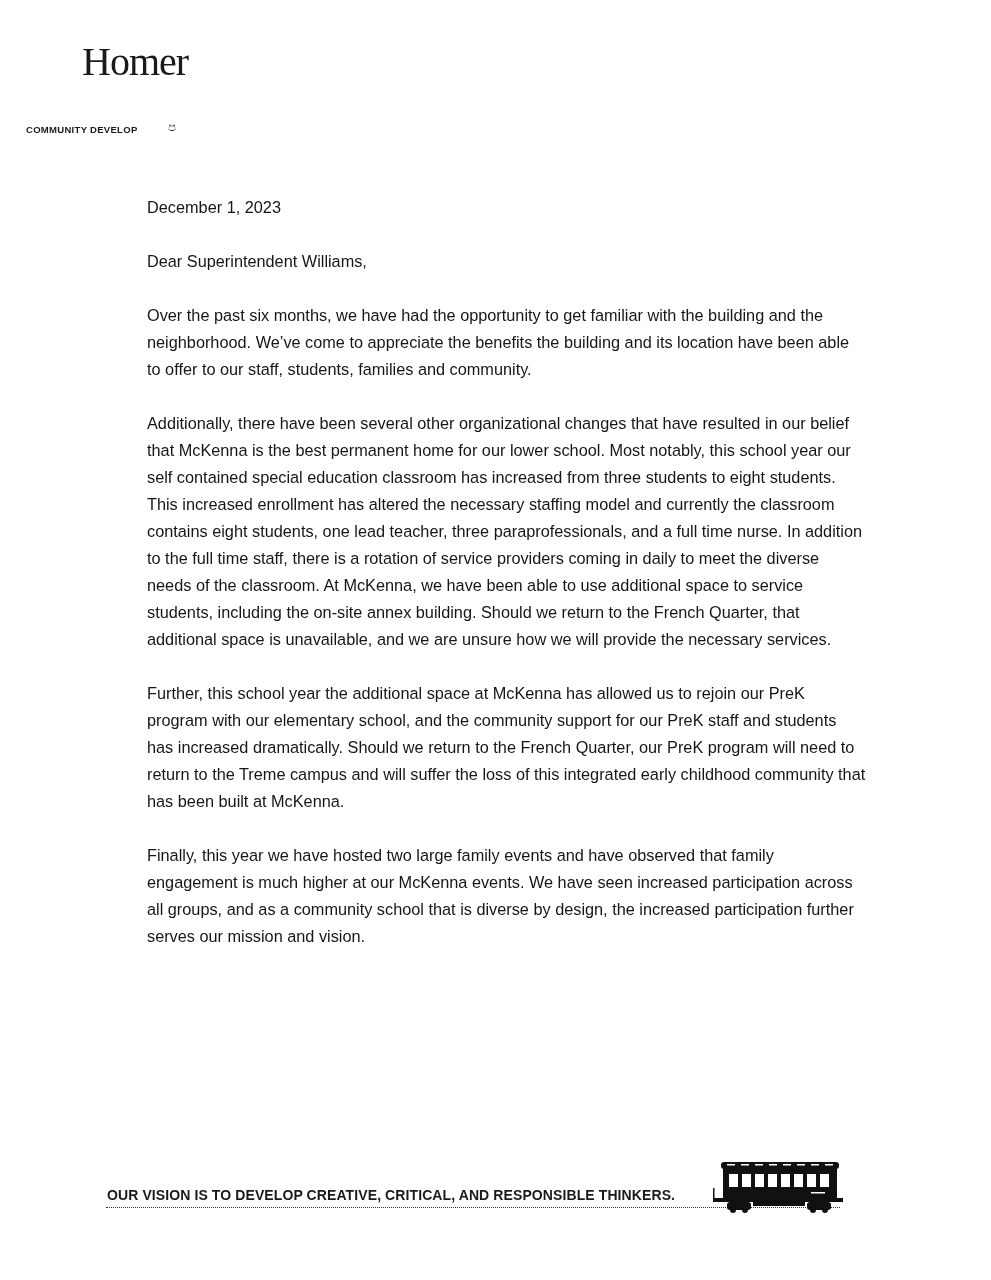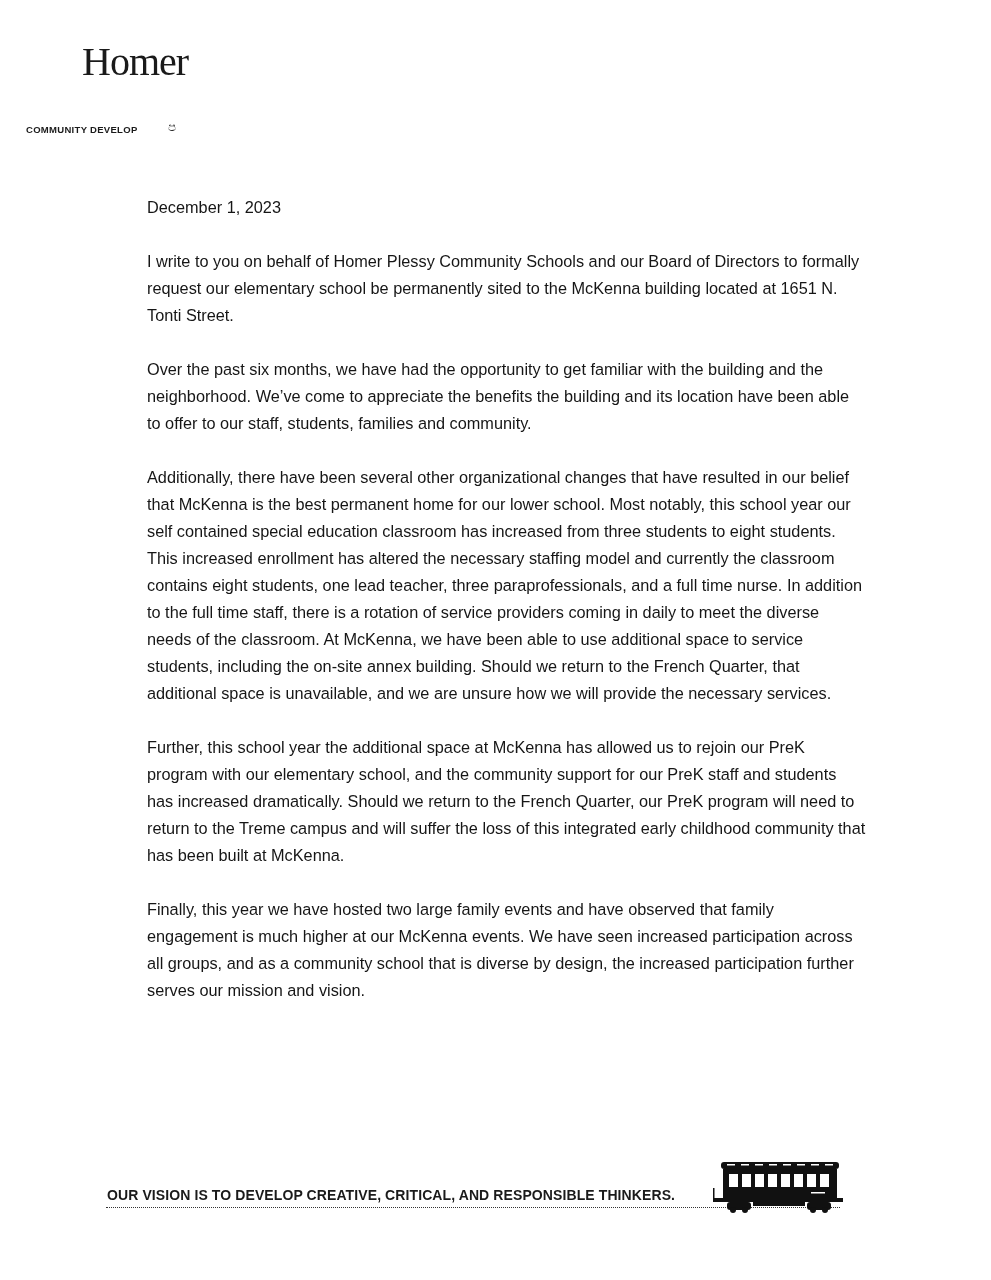--- a/index.html
+++ b/index.html
@@ -19,21 +19,21 @@
 <body>
 
 <div class="logo">
   <span class="homer">Homer</span>
   <span class="tagline">COMMUNITY DEVELOP</span>
   <span class="swirl">ප</span>
 </div>
 
 <div class="letter">
   <p>December 1, 2023</p>
-  <p>I write to you on behalf of Homer Plessy Community Schools and our Board of Directors to formally request our elementary school be permanently sited to the McKenna building located at 1651 N. Tonti Street.</p>
+  <p>Dear Superintendent Williams,</p>
   <p>Over the past six months, we have had the opportunity to get familiar with the building and the neighborhood. We’ve come to appreciate the benefits the building and its location have been able to offer to our staff, students, families and community.</p>
   <p>Additionally, there have been several other organizational changes that have resulted in our belief that McKenna is the best permanent home for our lower school.  Most notably, this school year our self contained special education classroom has increased from three students to eight students.  This increased enrollment has altered the necessary staffing model and currently the classroom contains eight students, one lead teacher, three paraprofessionals, and a full time nurse.  In addition to the full time staff, there is a rotation of service providers coming in daily to meet the diverse needs of the classroom.  At McKenna, we have been able to use additional space to service students, including the on-site annex building.  Should we return to the French Quarter, that additional space is unavailable, and we are unsure how we will provide the necessary services.</p>
   <p>Further, this school year the additional space at McKenna has allowed us to rejoin our PreK program with our elementary school, and the community support for our PreK staff and students has increased dramatically.  Should we return to the French Quarter, our PreK program will need to return to the Treme campus and will suffer the loss of this integrated early childhood community that has been built at McKenna.</p>
   <p>Finally, this year we have hosted two large family events and have observed that family engagement is much higher at our McKenna events.  We have seen increased participation across all groups, and as a community school that is diverse by design, the increased participation further serves our mission and vision.</p>
 </div>
 
 <div class="footer-text">OUR VISION IS TO DEVELOP CREATIVE, CRITICAL, AND RESPONSIBLE THINKERS.</div>
 <div class="footer-rule"></div>
 
 <svg class="train" viewBox="0 0 140 56">

